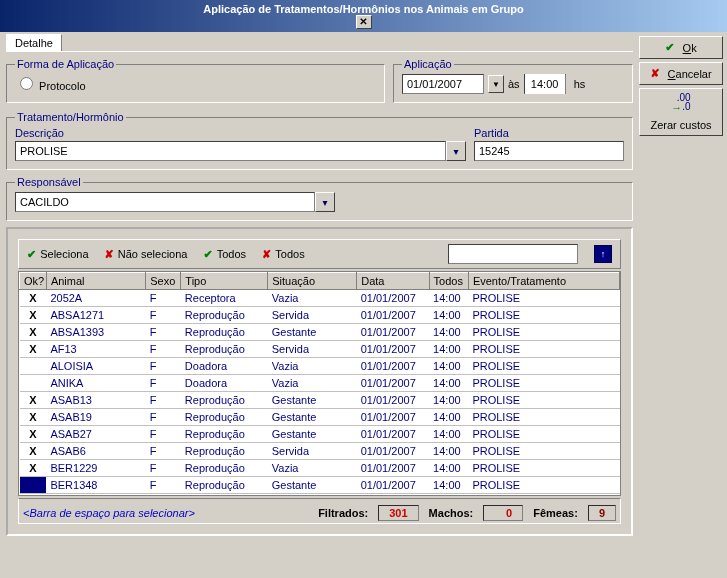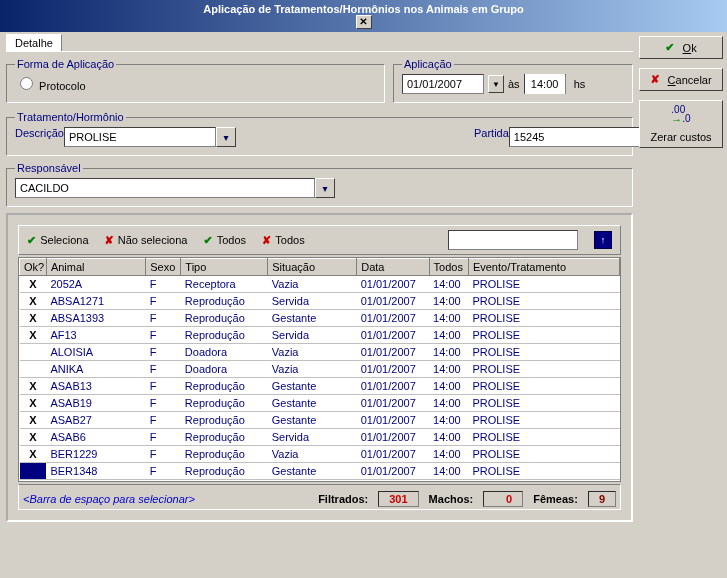--- a/index.html
+++ b/index.html
@@ -10,30 +10,30 @@
   .main { flex: 1; padding: 0 4px; }
   .sidebar { width: 88px; padding: 2px; }
   .tab-row { border-bottom: 1px solid #fff; margin-bottom: 4px; }
   .tab { display: inline-block; background: #ffffff; border: 1px solid #808080; border-bottom: none; border-top: 1px solid #fff; border-left: 1px solid #fff; padding: 2px 8px; }
   fieldset { border: 1px solid #808080; border-top-color: #808080; border-left-color: #808080; border-right-color:#fff; border-bottom-color: #fff; margin: 2px 0 6px 0; padding: 4px 8px 8px 8px; }
   legend { color: #000080; padding: 0 2px; }
   .row { display: flex; gap: 8px; }
   .radio-row label { display: block; margin-bottom: 2px; cursor: pointer; }
   .highlight-box { border: 2px solid #cc0000; padding: 1px 4px; display: inline-block; }
   input[type="text"] { border: 1px solid #808080; border-top-color:#404040; border-left-color:#404040; background: white; padding: 2px 4px; height: 20px; }
-  .field-group { display: flex; }
+  .field-group { display: flex; flex-direction: column; }
   .field-label { color: #000080; margin-bottom: 2px; }
   .input-with-btn { display: flex; }
   .input-with-btn input { flex: 1; }
   .small-btn { width: 20px; height: 20px; background: #d4d0c8; border: 1px solid #fff; border-right-color:#404040; border-bottom-color:#404040; display: flex; align-items:center; justify-content:center; cursor:pointer; }
-  .btn { display: flex; align-items: center; gap: 8px; justify-content: center; background: #d4d0c8; border: 1px solid #fff; border-right-color:#404040; border-bottom-color:#404040; padding: 4px 8px; cursor:pointer; margin-bottom: 9px; width: 100%; }
+  .btn { display: flex; align-items: center; gap: 8px; justify-content: center; background: #d4d0c8; border: 1px solid #fff; border-right-color:#404040; border-bottom-color:#404040; padding: 4px 8px; cursor:pointer; margin-bottom: 3px; width: 100%; }
   .btn .label u { text-decoration: underline; }
   .green-check::before { content:'✔'; color: green; font-weight: bold; }
   .red-x::before { content:'✘'; color: #cc0000; font-weight: bold; }
-  .zero-icon { color:#000080; font-size:10px; text-align:left; line-height:0.9; }
+  .zero-icon { color:#000080; font-size:10px; text-align:right; line-height:0.9; }
   .grid-wrap { border: 2px inset #fff; background:#d4d0c8; padding:10px; margin-top:6px; }
   .toolbar { display:flex; align-items:center; gap:16px; padding:4px 8px; border: 1px solid #808080; border-top-color:#fff; border-left-color:#fff; margin-bottom:2px; }
   .toolbar .item { display:flex; align-items:center; gap:4px; cursor:pointer; }
   .toolbar input.search { width:130px; }
   .nav-btn { width:18px; height:18px; background:#000080; color:white; display:flex; align-items:center; justify-content:center; border:1px solid #000040; cursor:pointer; font-size:9px; }
   .grid { width:100%; border-collapse:collapse; background:white; table-layout:fixed; }
   .grid th { background:#d4d0c8; border:1px solid #808080; border-top-color:#fff; border-left-color:#fff; text-align:left; padding:2px 4px; font-weight:normal; color:#000; }
   .grid td { border-bottom:1px solid #c0c0c0; padding:1px 4px; color:#000080; height:17px; }
   .grid td.ok-cell { font-weight: bold; color:#000; text-align:center; }
   .grid tr.sel td.ok-cell { background:#000080; }

